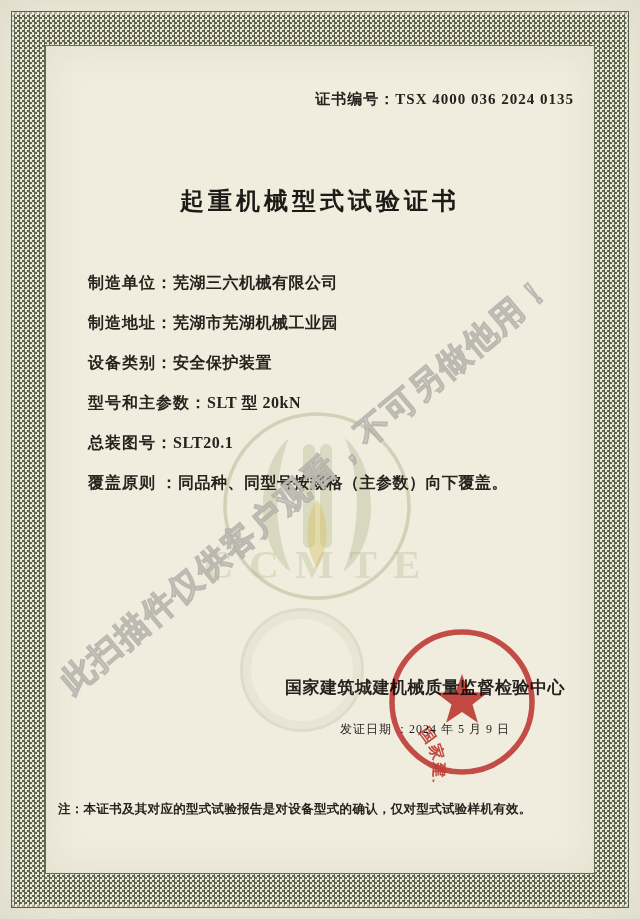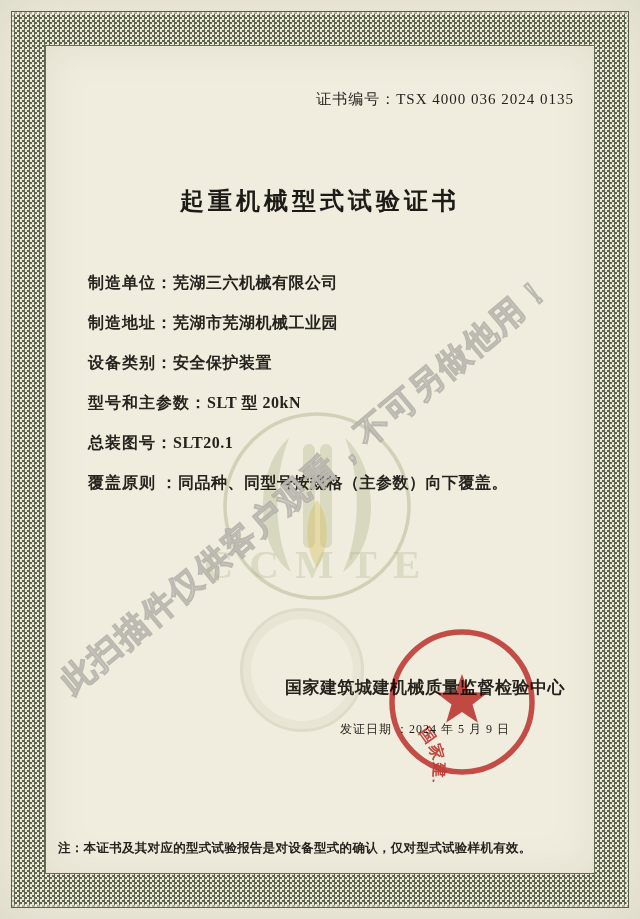--- a/index.html
+++ b/index.html
@@ -22,21 +22,21 @@
   .frame-inner{
     position:absolute;inset:45px;
     background:#f0edde;
     border:1px solid #646c57;
     box-shadow:inset 0 0 40px rgba(130,125,100,.12);
   }
   
   .content{position:absolute;inset:0;z-index:3;}
   .certno{
     position:absolute;top:90px;right:66px;
-    font-size:15px;font-weight:normal;letter-spacing:1px;white-space:nowrap;
+    font-size:15px;font-weight:bold;letter-spacing:1px;white-space:nowrap;
   }
   .title{
     position:absolute;top:185px;left:0;width:100%;
     text-align:center;font-size:24px;font-weight:bold;letter-spacing:4px;margin:0;
     color:#1d1b17;
   }
   .fields{position:absolute;top:263px;left:88px;width:470px;}
   .field-row{height:40px;line-height:40px;font-size:16px;font-weight:bold;white-space:nowrap;}
   .field-row .lbl{letter-spacing:1px;}
   .field-row .val{letter-spacing:.5px;}
@@ -48,21 +48,21 @@
   .issuer{
     position:absolute;top:676px;left:255px;width:340px;
     text-align:center;font-size:17px;font-weight:bold;letter-spacing:.5px;white-space:nowrap;
   }
   .issue-date{
     position:absolute;top:721px;left:255px;width:340px;
     text-align:center;font-size:12px;font-weight:normal;letter-spacing:1px;white-space:nowrap;
   }
   .footnote{
     position:absolute;top:801px;left:58px;width:530px;
-    font-size:12.5px;font-weight:bold;letter-spacing:.3px;white-space:nowrap;margin-top:39px;
+    font-size:12.5px;font-weight:bold;letter-spacing:.3px;white-space:nowrap;
   }
   
   .wm-logo{position:absolute;left:217px;top:400px;z-index:1;}
   .wm-letters{
     position:absolute;left:140px;top:540px;width:360px;z-index:1;
     text-align:center;font-size:41px;font-weight:bold;letter-spacing:16px;
     color:rgba(172,178,132,.30);
     font-family:"Liberation Serif","DejaVu Serif",serif;
   }
   .wm-diagonal{

